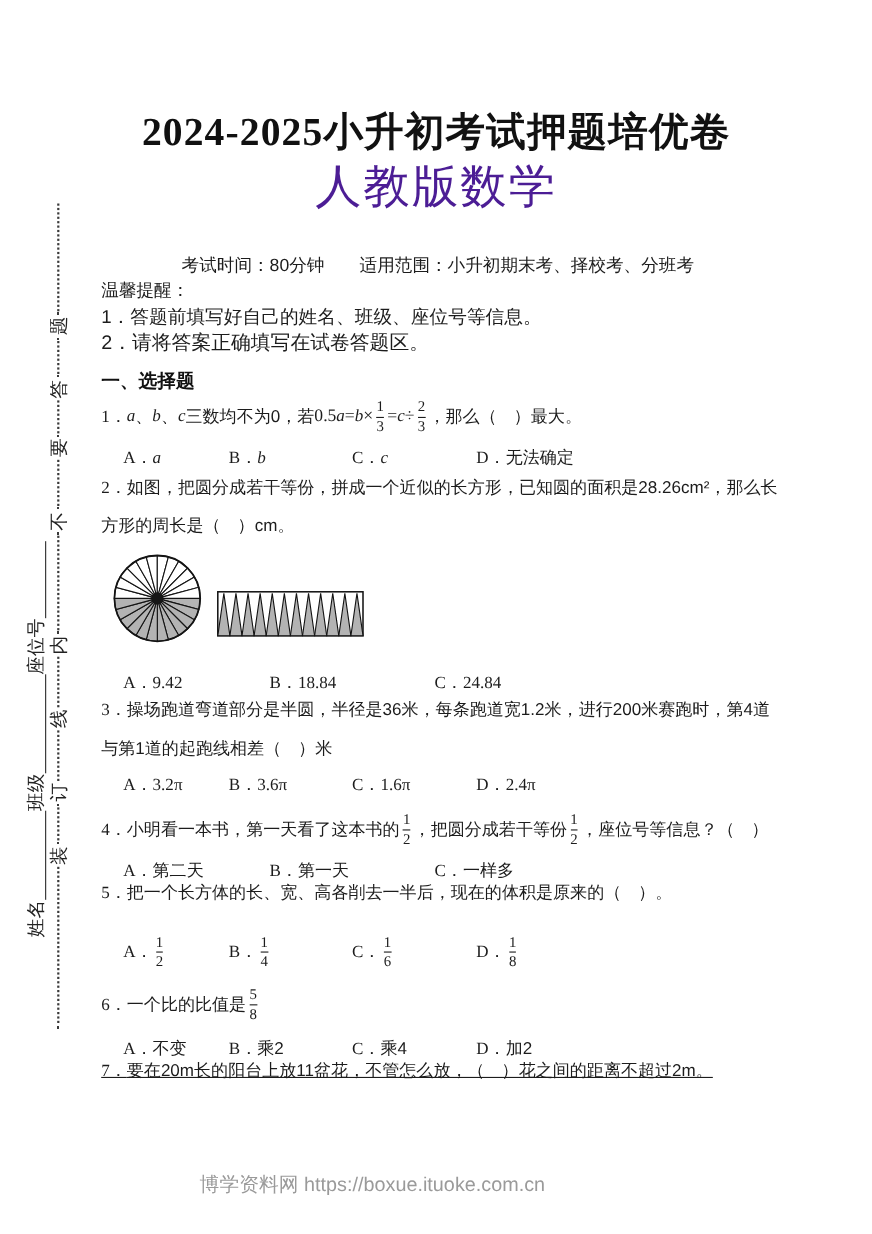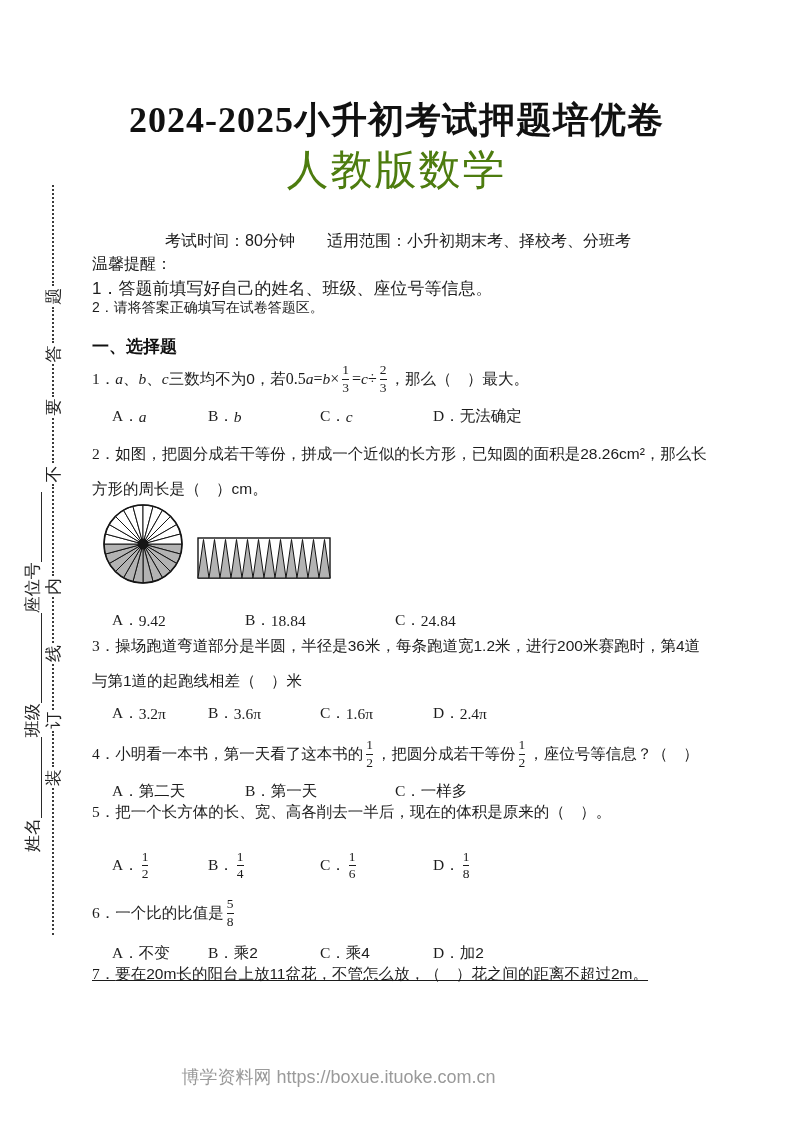--- a/index.html
+++ b/index.html
@@ -6,25 +6,25 @@
   body{background:#fff;}
   .page{position:relative;width:793px;height:1122px;background:#fff;overflow:hidden;
         font-family:"Liberation Sans","DejaVu Sans",sans-serif;color:#1c1c1c;}
   .abs{position:absolute;}
   
   .title{top:96px;left:0;width:793px;text-align:center;
          font-family:"Liberation Serif","DejaVu Serif",serif;font-weight:bold;
          font-size:36px;letter-spacing:1px;color:#111;}
   .subtitle{top:142px;left:0;width:793px;text-align:center;
             font-family:"Liberation Serif","DejaVu Serif",serif;
-            font-size:42px;letter-spacing:2px;color:#4d7c0f;}
+            font-size:42px;letter-spacing:2px;color:#4c1d95;}
   .meta{top:231px;left:92px;width:612px;text-align:center;font-size:16px;}
   .notice-t{top:254px;left:92px;font-size:16px;}
   .n1{top:277px;left:92px;font-size:17px;}
-  .n2{top:299px;left:92px;font-size:14px;}
+  .n2{top:299px;left:92px;font-size:18px;}
   .sec{top:335px;left:92px;font-size:17px;font-weight:bold;color:#111;}
   
   .q{left:92px;width:616px;font-size:15.5px;line-height:35px;}
   .qflex{left:92px;display:flex;align-items:center;white-space:nowrap;font-size:15.5px;}
   .ser{font-family:"Liberation Serif","DejaVu Serif",serif;}
   .mit{font-family:"Liberation Serif","DejaVu Serif",serif;font-style:italic;}
   .math{font-family:"Liberation Serif","DejaVu Serif",serif;font-size:16px;}
   .frac{display:inline-flex;flex-direction:column;align-items:center;vertical-align:middle;
         font-family:"Liberation Serif","DejaVu Serif",serif;font-size:13.5px;line-height:1.05;margin:0 3px;}
   .frac .bar{width:100%;border-top:1.3px solid #1c1c1c;height:0;margin:1px 0;}
@@ -132,21 +132,21 @@
     <span class="opt c3">
         <span class="olab">C．</span>
         <span class="mit">c</span>
       </span>
     <span class="opt c4">
         <span class="olab">D．</span>
         <span>无法确定</span>
       </span>
   </div>
 
-  <div class="abs q" style="top:436px;"><span class="ser">2．</span><span>如图，把圆分成若干等份，拼成一个近似的长方形，已知圆的面积是28.26cm²，那么长方形的周长是（　）cm。</span></div>
+  <div class="abs q" style="top:426px;"><span class="ser">2．</span><span>如图，把圆分成若干等份，拼成一个近似的长方形，已知圆的面积是28.26cm²，那么长方形的周长是（　）cm。</span></div>
   <svg class="figsvg" viewBox="95 498 250 95">
       <path d="M143,544 L182.00,544.00 A39,39 0 0 1 180.67,554.09 Z" fill="#b3b3b3" stroke="#141414" stroke-width="1"></path>
       <path d="M143,544 L180.67,554.09 A39,39 0 0 1 176.77,563.50 Z" fill="#b3b3b3" stroke="#141414" stroke-width="1"></path>
       <path d="M143,544 L176.77,563.50 A39,39 0 0 1 170.58,571.58 Z" fill="#b3b3b3" stroke="#141414" stroke-width="1"></path>
       <path d="M143,544 L170.58,571.58 A39,39 0 0 1 162.50,577.77 Z" fill="#b3b3b3" stroke="#141414" stroke-width="1"></path>
       <path d="M143,544 L162.50,577.77 A39,39 0 0 1 153.09,581.67 Z" fill="#b3b3b3" stroke="#141414" stroke-width="1"></path>
       <path d="M143,544 L153.09,581.67 A39,39 0 0 1 143.00,583.00 Z" fill="#b3b3b3" stroke="#141414" stroke-width="1"></path>
       <path d="M143,544 L143.00,583.00 A39,39 0 0 1 132.91,581.67 Z" fill="#b3b3b3" stroke="#141414" stroke-width="1"></path>
       <path d="M143,544 L132.91,581.67 A39,39 0 0 1 123.50,577.77 Z" fill="#b3b3b3" stroke="#141414" stroke-width="1"></path>
       <path d="M143,544 L123.50,577.77 A39,39 0 0 1 115.42,571.58 Z" fill="#b3b3b3" stroke="#141414" stroke-width="1"></path>

